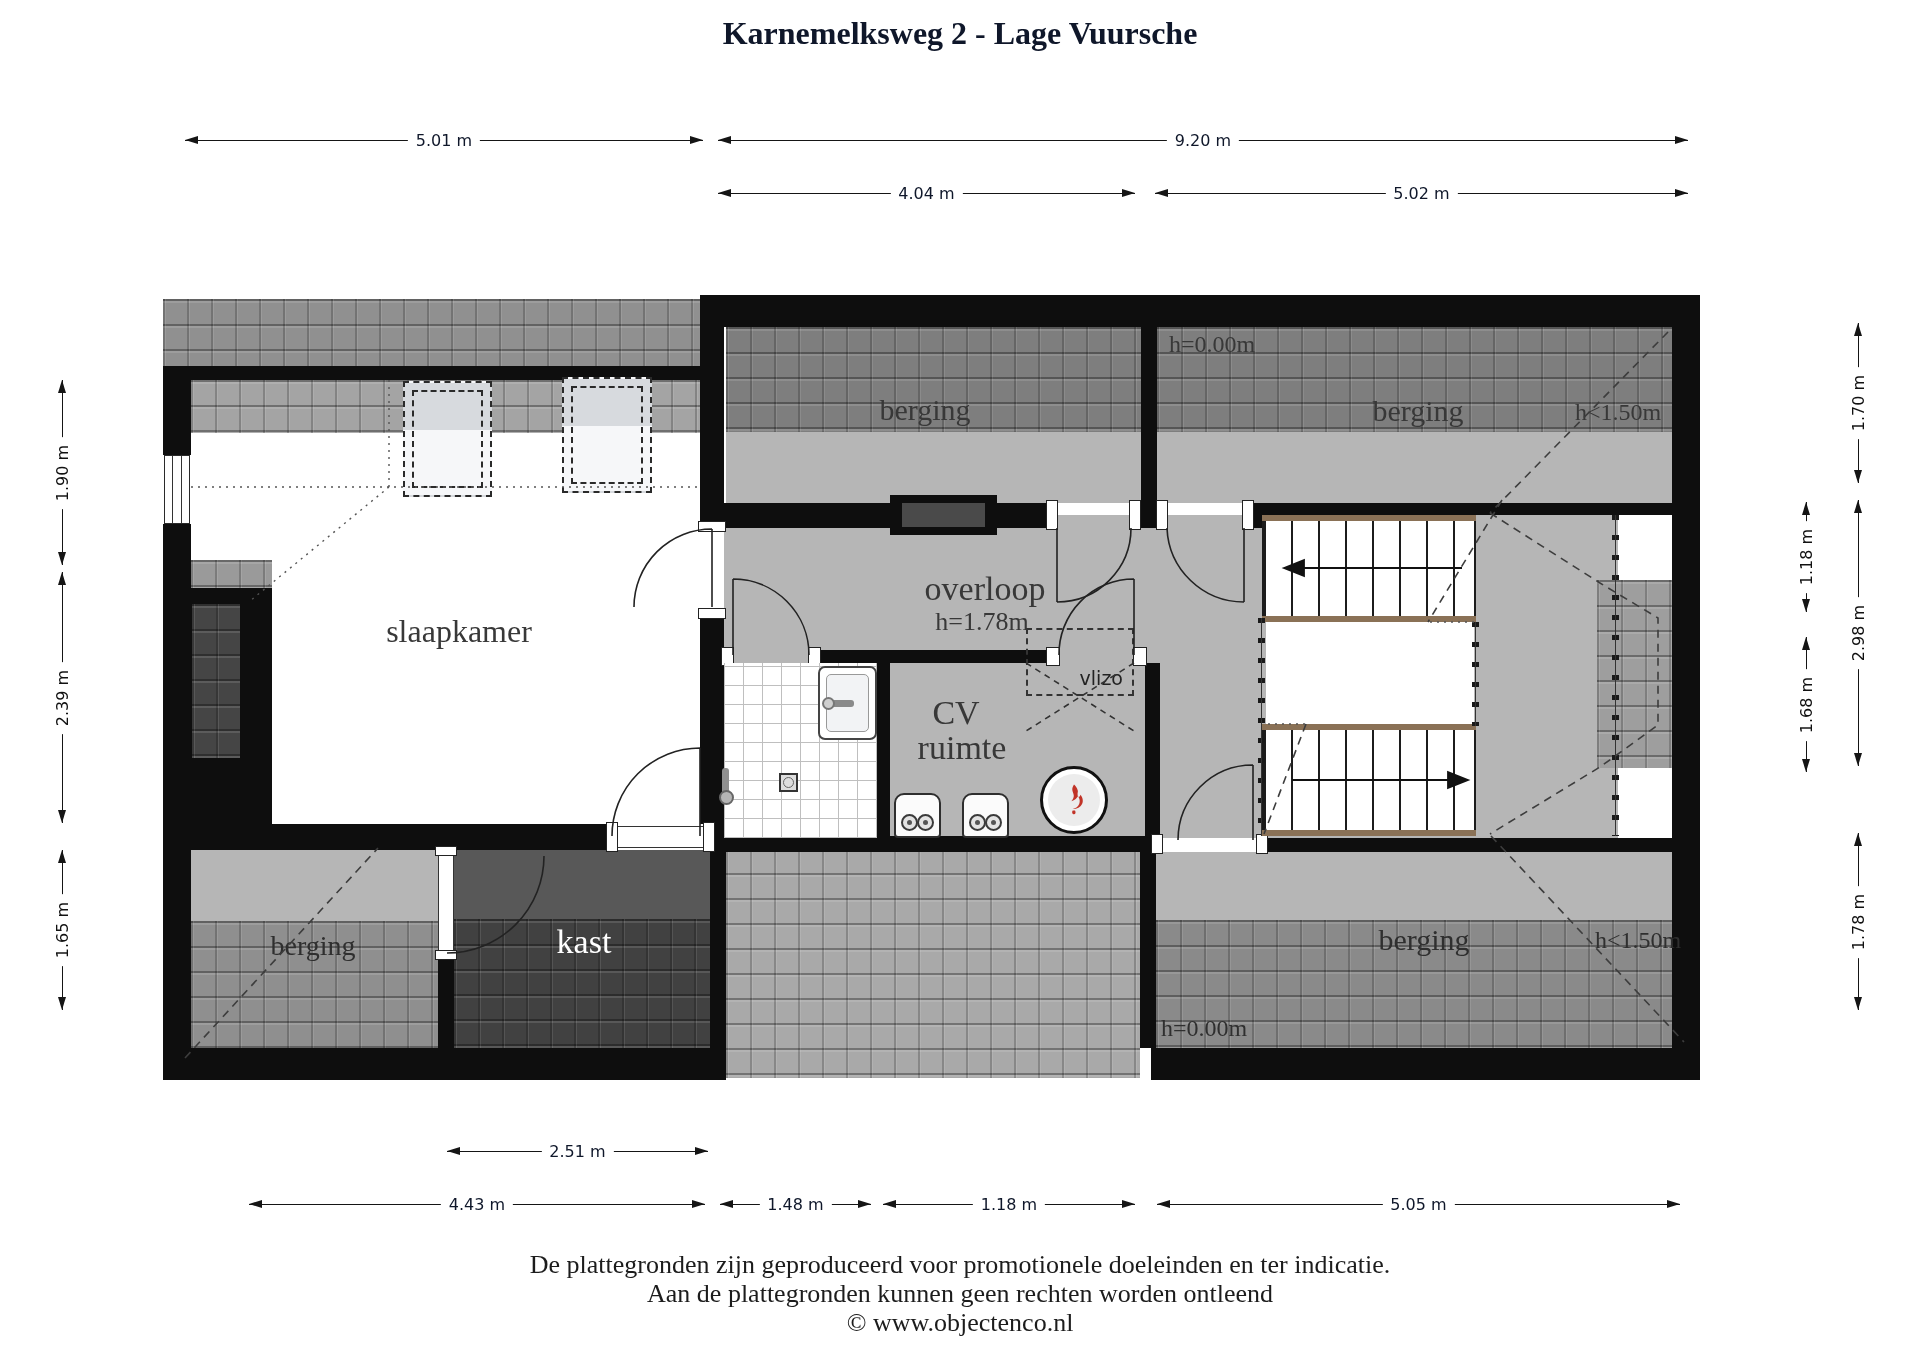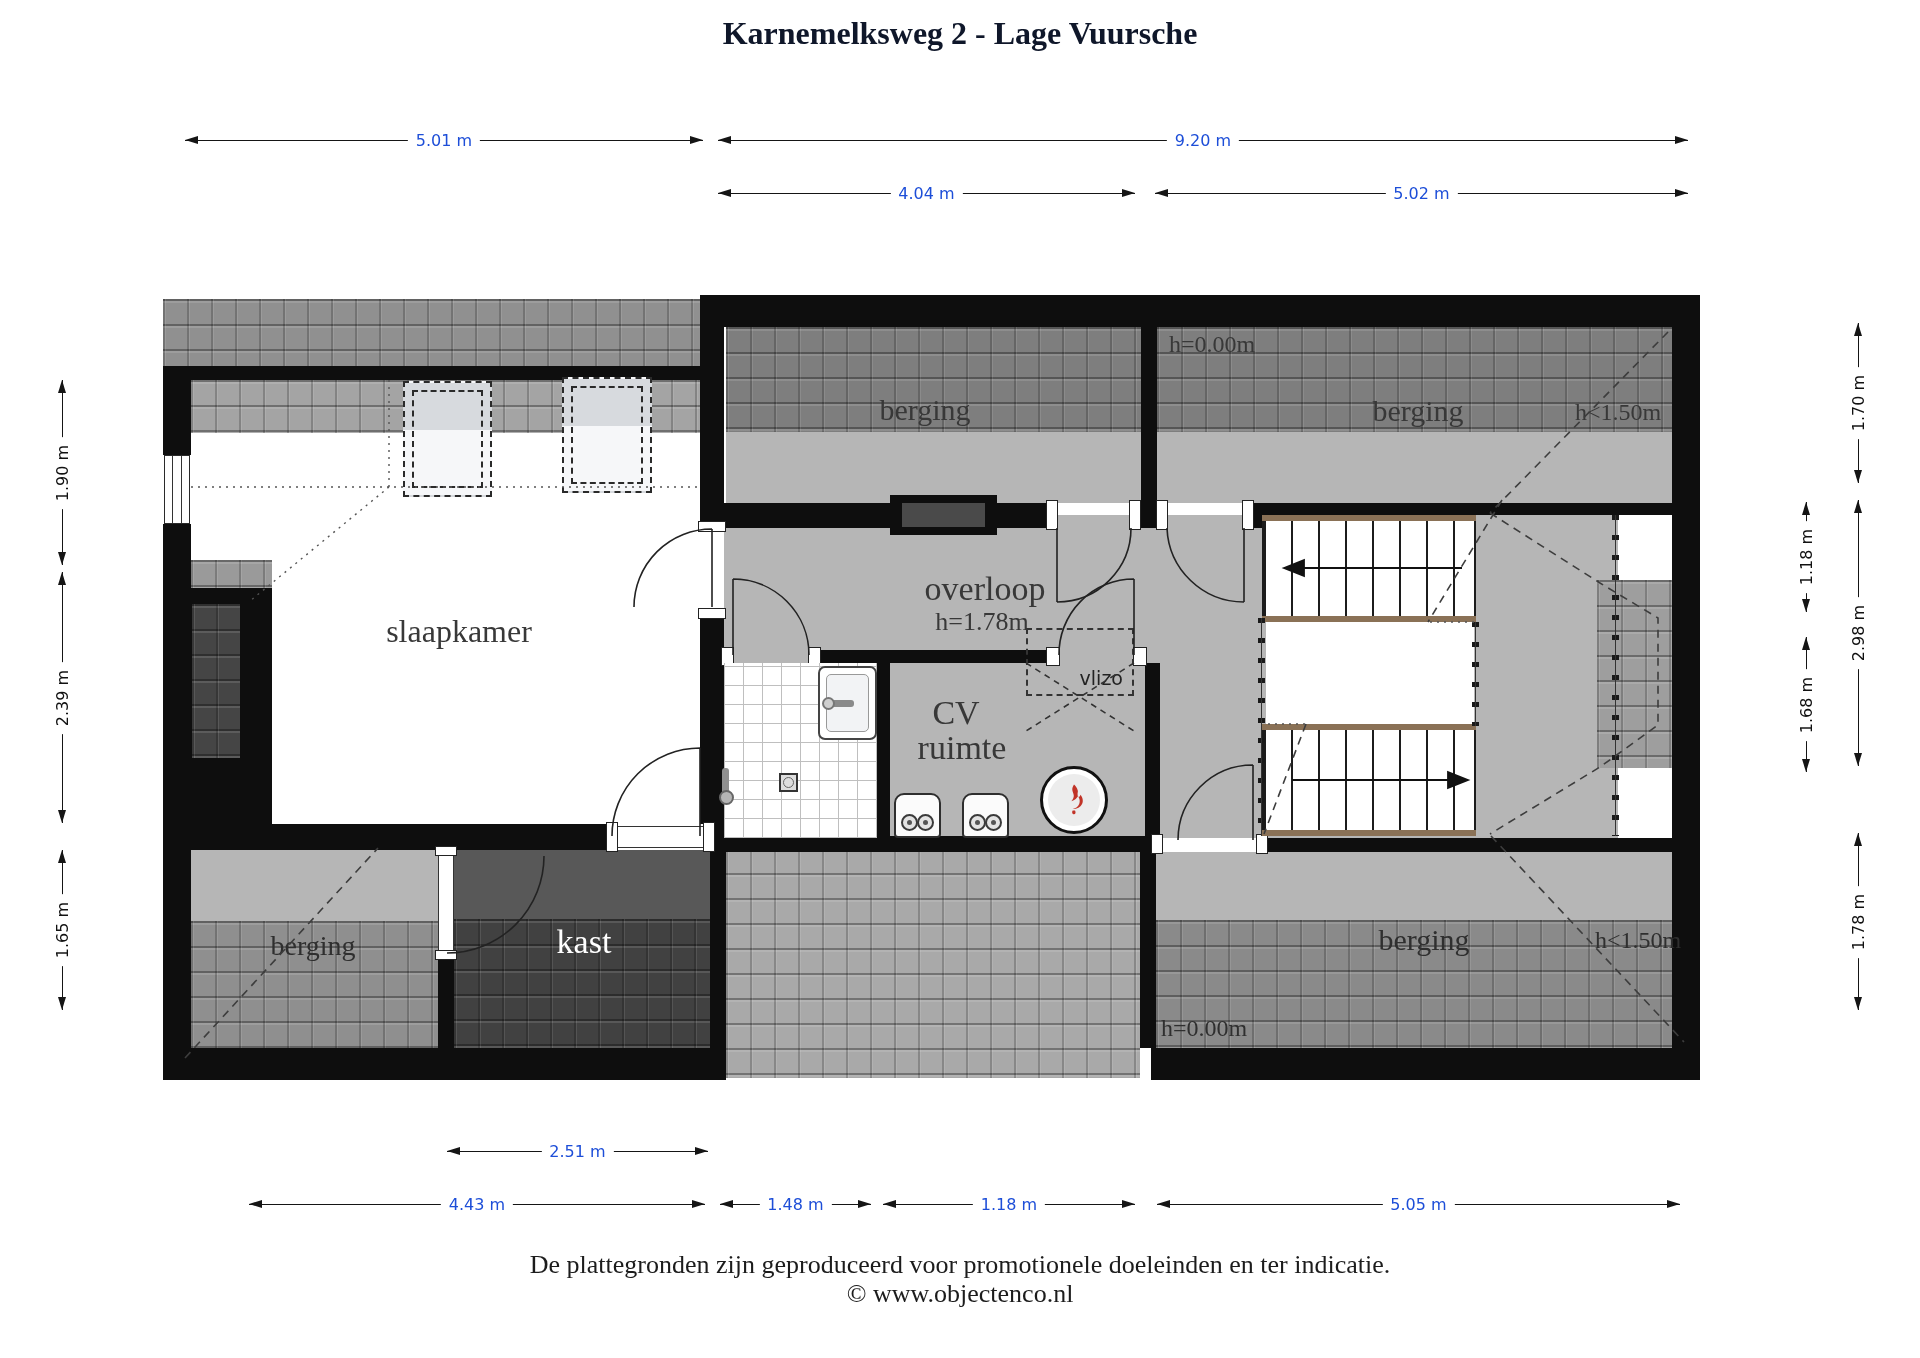--- a/index.html
+++ b/index.html
@@ -61,21 +61,21 @@
   .drain::before{content:"";position:absolute;left:2px;top:2px;right:2px;bottom:2px;border:1px solid #666;border-radius:50%;}
   .shower-arm{position:absolute;width:7px;height:26px;background:#909090;border-radius:3px;}
   .shower-head{position:absolute;width:15px;height:15px;background:#b5b5b5;border:2px solid #666;border-radius:50%;box-sizing:border-box;}
   
   .hdim{position:absolute;height:0;border-top:1px solid #151515;}
   .hdim::before{content:"";position:absolute;left:0;top:-5px;width:0;height:0;
     border-top:4.5px solid transparent;border-bottom:4.5px solid transparent;border-right:13px solid #151515;}
   .hdim::after{content:"";position:absolute;right:0;top:-5px;width:0;height:0;
     border-top:4.5px solid transparent;border-bottom:4.5px solid transparent;border-left:13px solid #151515;}
   .hdim span{position:absolute;left:50%;top:-0.5px;transform:translate(-50%,-50%);background:#fff;
-    padding:0 8px;font:16px/1.1 "DejaVu Sans",sans-serif;color:#1d4ed8;white-space:nowrap;}
+    padding:0 8px;font:16px/1.1 "DejaVu Sans",sans-serif;color:#0f172a;white-space:nowrap;}
   .vdim{position:absolute;width:0;border-left:1px solid #151515;}
   .vdim::before{content:"";position:absolute;top:0;left:-5px;width:0;height:0;
     border-left:4.5px solid transparent;border-right:4.5px solid transparent;border-bottom:13px solid #151515;}
   .vdim::after{content:"";position:absolute;bottom:0;left:-5px;width:0;height:0;
     border-left:4.5px solid transparent;border-right:4.5px solid transparent;border-top:13px solid #151515;}
   .vdim span{position:absolute;top:50%;left:-0.5px;transform:translate(-50%,-50%) rotate(-90deg);background:#fff;
     padding:0 8px;font:16px/1.1 "DejaVu Sans",sans-serif;color:#111;white-space:nowrap;}
   svg.overlay{position:absolute;left:0;top:0;pointer-events:none;}
 </style>
 </head>
@@ -323,16 +323,17 @@
     <g stroke="#111" stroke-width="1.8" fill="#111">
       <line x1="1300" y1="568" x2="1462" y2="568"></line>
       <polygon points="1284,568 1304,560 1304,576"></polygon>
       <line x1="1292" y1="780" x2="1452" y2="780"></line>
       <polygon points="1468,780 1448,772 1448,788"></polygon>
     </g>
   </svg>
 
   <div class="footer">
     <div>De plattegronden zijn geproduceerd voor promotionele doeleinden en ter indicatie.</div>
+    <div>Aan de plattegronden kunnen geen rechten worden ontleend</div>
     <div>© www.objectenco.nl</div>
   </div>
 
 </div>
 
 </body></html>

